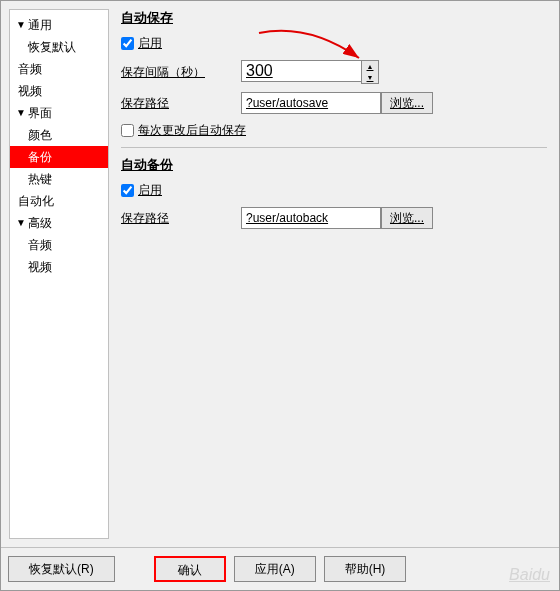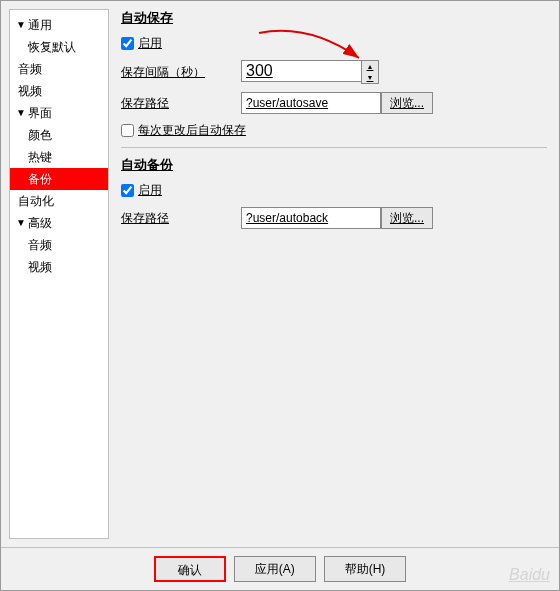--- a/index.html
+++ b/index.html
@@ -233,25 +233,25 @@
         <span>视频</span>
       </div>
 
       <div class="tree-group-label">
         <span class="expand-icon">▼</span>
         <span>界面</span>
       </div>
       <div class="tree-item child">
         <span>颜色</span>
       </div>
-      <div class="tree-item child">
-        <span>热键</span>
-      </div>
       <div class="tree-item child selected">
         <span>备份</span>
+      </div>
+      <div class="tree-item child">
+        <span>热键</span>
       </div>
 
       <div class="tree-item">
         <span>自动化</span>
       </div>
 
       <div class="tree-group-label">
         <span class="expand-icon">▼</span>
         <span>高级</span>
       </div>
@@ -329,20 +329,23 @@
         <input class="form-input" type="text" value="?user/autoback" style="">
         <button class="browse-btn">
           <span>浏览...</span>
         </button>
       </div>
 
     </div>
   </div>
 
   <div class="dialog-footer">
+    <button class="footer-btn" style="position:absolute; left:8px;">
+      <span>恢复默认(R)</span>
+    </button>
     <button class="footer-btn primary">
       <span>确认</span>
     </button>
     <button class="footer-btn">
       <span>应用(A)</span>
     </button>
     <button class="footer-btn">
       <span>帮助(H)</span>
     </button>
   </div>

